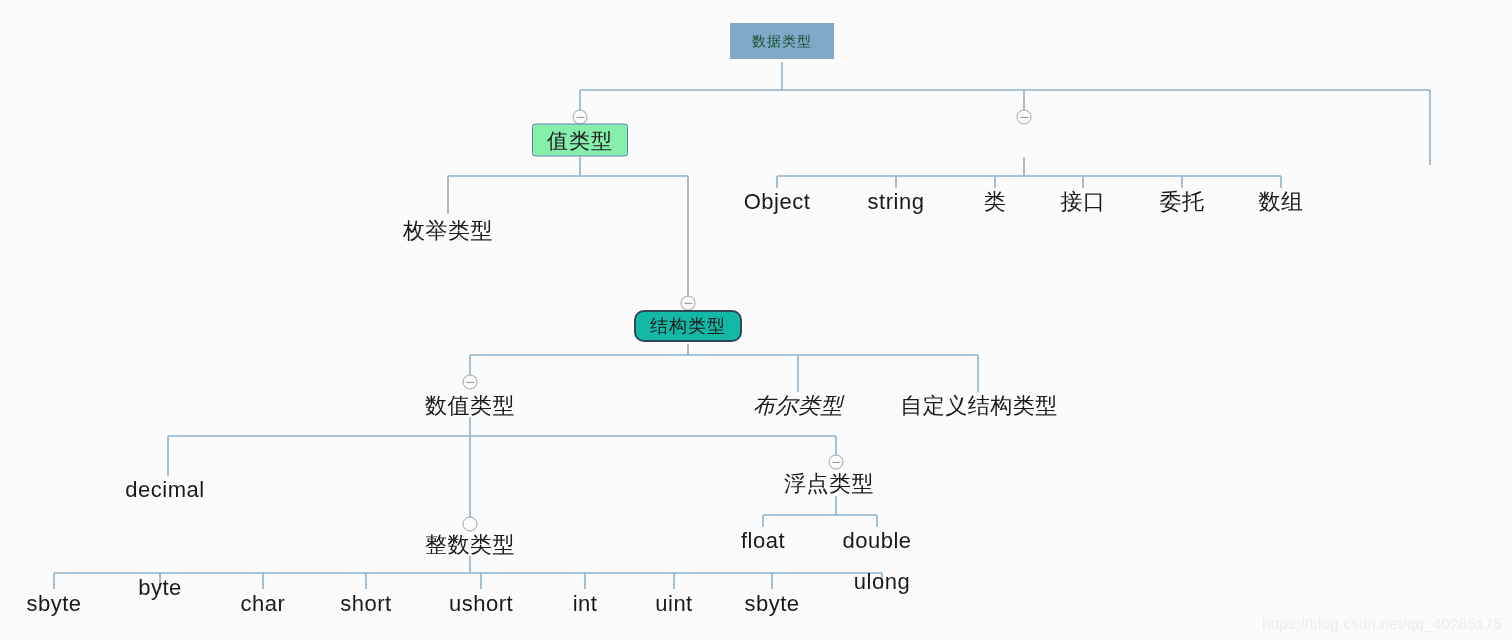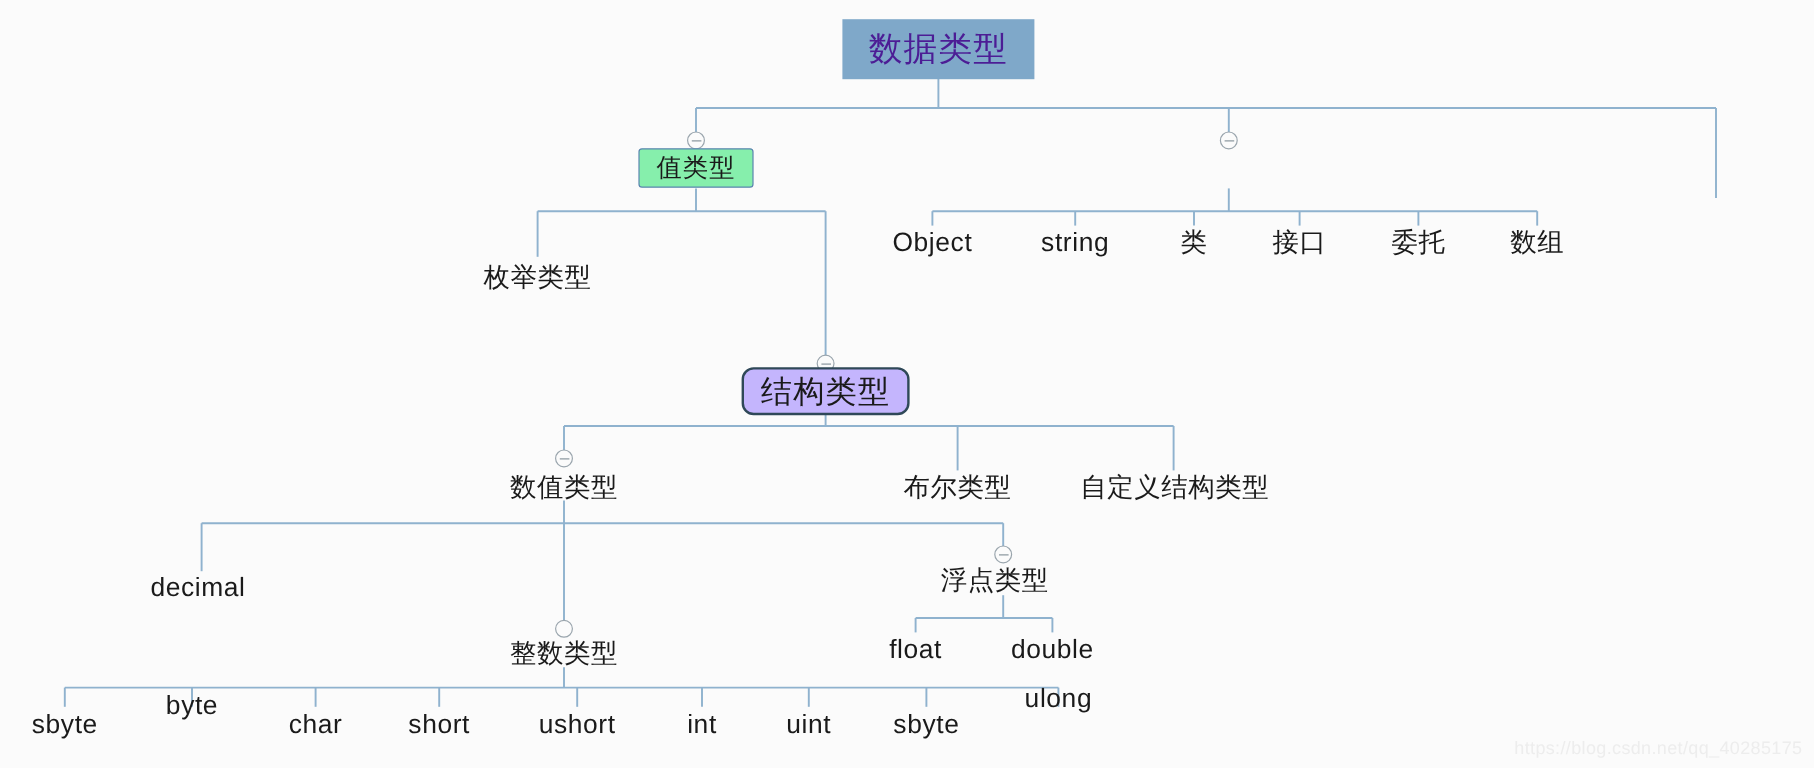--- a/index.html
+++ b/index.html
@@ -26,24 +26,24 @@
   .node {
     position: absolute;
     transform: translate(-50%, -50%);
     white-space: nowrap;
     color: #1a1a1a;
     line-height: 1;
   }
   
   .node.root {
     background: #7fa8c9;
-    color: #4c1d95;
+    color: #14532d;
     border-radius: 0;
     padding: 11px 22px;
-    font-size: 28px;
+    font-size: 14px;
     letter-spacing: 1px;
   }
   
   .node.boxed {
     background: #86efac;
     border: 1.4px solid #5b85b0;
     border-radius: 3px;
     padding: 5px 14px;
     font-size: 21px;
     letter-spacing: 1px;
@@ -52,25 +52,25 @@
   .node.boxed-round {
     background: #e9f0f6;
     border: 1.4px solid #7ba0c4;
     border-radius: 8px;
     padding: 6px 16px;
     font-size: 21px;
     letter-spacing: 1px;
   }
   
   .node.boxed-dark {
-    background: #c4b5fd;
+    background: #14b8a6;
     border: 2.2px solid #2f4858;
     border-radius: 10px;
     padding: 5px 14px;
-    font-size: 26px;
+    font-size: 18px;
     letter-spacing: 1px;
   }
   
   .node.plain {
     font-size: 22px;
     letter-spacing: 0.5px;
   }
   .node.plain.cn { font-size: 22px; }
   .node.plain.en { font-size: 22px; }
 
@@ -180,21 +180,21 @@
   <div class="node plain cn" style="left:1281px; top:202px;">数组</div>
 
   <div class="node plain cn" style="left:448px; top:231px;">枚举类型</div>
 
   <div class="toggle minus" style="left:688px; top:303px;"></div>
   <div class="node boxed-dark" style="left:688px; top:326px;">结构类型</div>
 
   <div class="toggle minus" style="left:470px; top:382px;"></div>
   <div class="node plain cn" style="left:470px; top:406px;">数值类型</div>
 
-  <div class="node plain cn" style="left:798px; top:406px;">布尔类型</div>
+  <div class="node plain cn" style="left:798px; top:406px;font-style:italic;">布尔类型</div>
   <div class="node plain cn" style="left:979px; top:406px;">自定义结构类型</div>
 
   <div class="node plain en" style="left:165px; top:490px;">decimal</div>
 
   <div class="toggle minus" style="left:836px; top:462px;"></div>
   <div class="node plain cn" style="left:829px; top:484px;">浮点类型</div>
 
   <div class="toggle" style="left:470px; top:524px;"></div>
   <div class="node plain cn" style="left:470px; top:545px;">整数类型</div>
 

